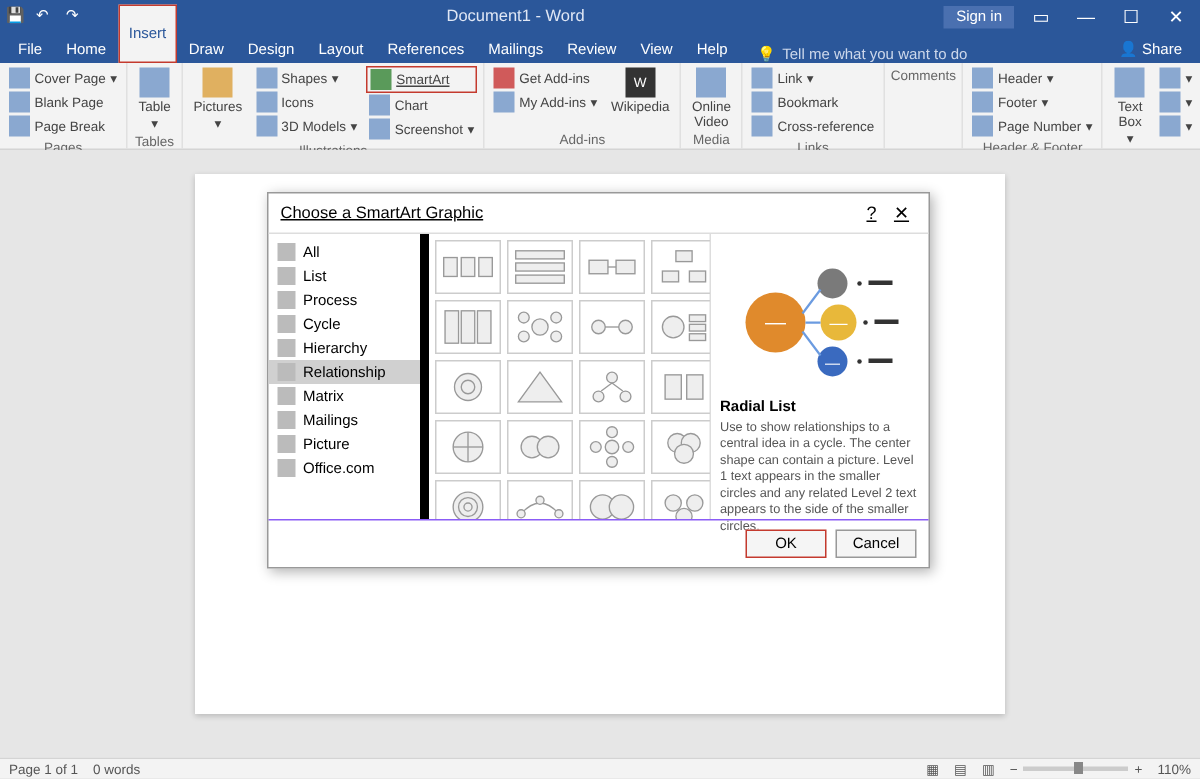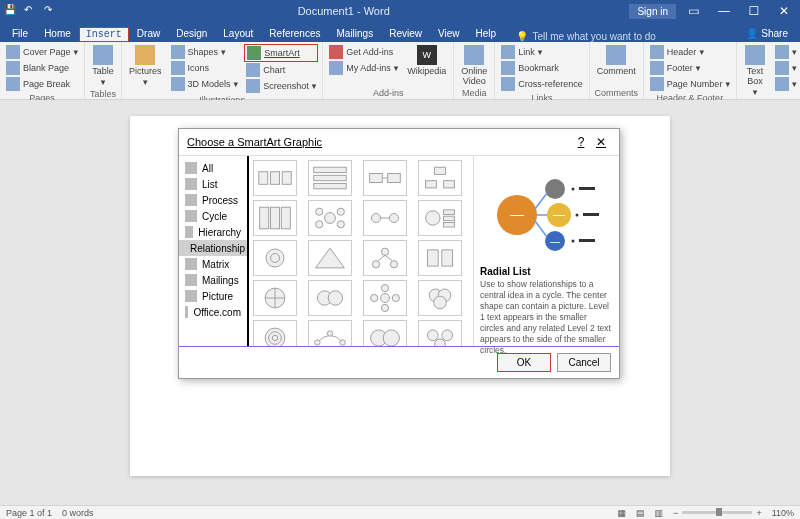--- a/index.html
+++ b/index.html
@@ -7,41 +7,41 @@
   .titlebar { background: #2b579a; color: #fff; height: 22px; display: flex; align-items: center; padding: 0 4px; }
   .qat { display: flex; gap: 6px; align-items: center; }
   .qat-icon { width: 14px; height: 14px; display: inline-block; color: #fff; }
   .title-center { flex: 1; text-align: center; font-size: 11px; color: #e0e7f5; }
   .title-right { display: flex; gap: 6px; align-items: center; }
   .signin { background: #4a70b0; padding: 2px 8px; font-size: 10px; }
   .win-btn { width: 24px; text-align: center; font-size: 12px; }
   .tabs { background: #2b579a; color: #fff; height: 20px; display: flex; align-items: flex-end; padding: 0 4px; font-size: 10px; }
   .tab { padding: 3px 8px; cursor: pointer; }
   .tab.active { background: #f3f3f3; color: #2b579a; }
-  .tab.highlight { border: 1.5px solid #c43a2e; padding: 1px 6px; font-family: Liberation Mono, monospace; }
+  .tab.highlight { border: 1.5px solid #c43a2e; padding: 13px 6px; }
   .tellme { flex: 1; display: flex; align-items: center; gap: 4px; padding-left: 12px; color: #cdd8eb; }
   .share { padding: 3px 8px; }
   .ribbon { background: #f3f3f3; border-bottom: 1px solid #d4d4d4; height: 58px; display: flex; font-size: 9px; color: #444; }
   .group { border-right: 1px solid #e0e0e0; padding: 2px 4px 0 4px; display: flex; flex-direction: column; }
   .group-body { flex: 1; display: flex; gap: 4px; }
   .group-label { text-align: center; font-size: 9px; color: #666; padding: 1px 0; }
   .btn { display: flex; flex-direction: column; align-items: center; justify-content: flex-start; padding: 1px 3px; gap: 1px; min-width: 28px; cursor: pointer; }
   .btn-s { display: flex; align-items: center; gap: 3px; padding: 1px 2px; white-space: nowrap; cursor: pointer; }
   .col { display: flex; flex-direction: column; gap: 0px; }
   .ico { width: 14px; height: 14px; display: inline-block; background: #8aa8d0; }
   .ico-big { width: 20px; height: 20px; }
   .highlight-box { border: 1.5px solid #c43a2e; text-decoration: underline; }
   .doc-area { height: 405px; background: #e6e6e6; display: flex; justify-content: center; padding-top: 16px; position: relative; }
   .page { width: 540px; height: 360px; background: #fff; box-shadow: 0 1px 4px rgba(0,0,0,0.2); }
   .dialog { position: absolute; top: 28px; left: 178px; width: 442px; background: #fff; border: 1px solid #999; box-shadow: 2px 2px 8px rgba(0,0,0,0.3); font-size: 10px; }
   .dlg-title { display: flex; align-items: center; padding: 6px 8px; border-bottom: 1px solid #ddd; text-decoration: underline; }
   .dlg-title-text { flex: 1; font-size: 11px; }
   .dlg-help, .dlg-close { width: 20px; text-align: center; font-size: 12px; cursor: pointer; }
   .dlg-body { display: flex; height: 190px; }
-  .cat-list { width: 70px; border-right: 2px solid #000000; padding: 4px 0; }
+  .cat-list { width: 107px; border-right: 6px solid #000000; padding: 4px 0; }
   .cat-item { display: flex; align-items: center; gap: 5px; padding: 2px 6px; cursor: pointer; }
   .cat-item.sel { background: #d0d0d0; }
   .cat-ico { width: 12px; height: 12px; background: #bbb; display: inline-block; }
   .thumbs { flex: 1; overflow-y: scroll; padding: 4px; display: grid; grid-template-columns: repeat(4, 1fr); gap: 4px; }
   .thumb { width: 44px; height: 36px; border: 1px solid #ccc; display: flex; align-items: center; justify-content: center; cursor: pointer; }
   .thumb svg { width: 36px; height: 28px; stroke: #999; fill: #eee; }
   .preview { width: 146px; border-left: 1px solid #ddd; padding: 6px; display: flex; flex-direction: column; }
   .preview-img { flex: 0 0 100px; display: flex; align-items: center; justify-content: center; }
   .preview-title { font-weight: 600; font-size: 10px; margin-top: 4px; }
   .preview-desc { font-size: 8.5px; color: #555; line-height: 1.3; margin-top: 2px; }
@@ -180,26 +180,20 @@
           </div>
       <div class="btn-s">
             <span class="ico"></span>
             <span>Cross-reference</span>
           </div>
     </div>
       </div>
     <div class="group-label">Links</div>
   </div>
   <div class="group">
-    <div class="group-body">
-      <div class="btn">
-          <span class="ico ico-big"></span>
-          <span>Comment</span>
-        </div>
-    </div>
     <div class="group-label">Comments</div>
   </div>
   <div class="group">
     <div class="group-body">
         <div class="col">
       <div class="btn-s"><span class="ico"></span><span>Header</span> ▾</div>
       <div class="btn-s"><span class="ico"></span><span>Footer</span> ▾</div>
       <div class="btn-s"><span class="ico"></span><span>Page Number</span> ▾</div>
     </div>
       </div>

